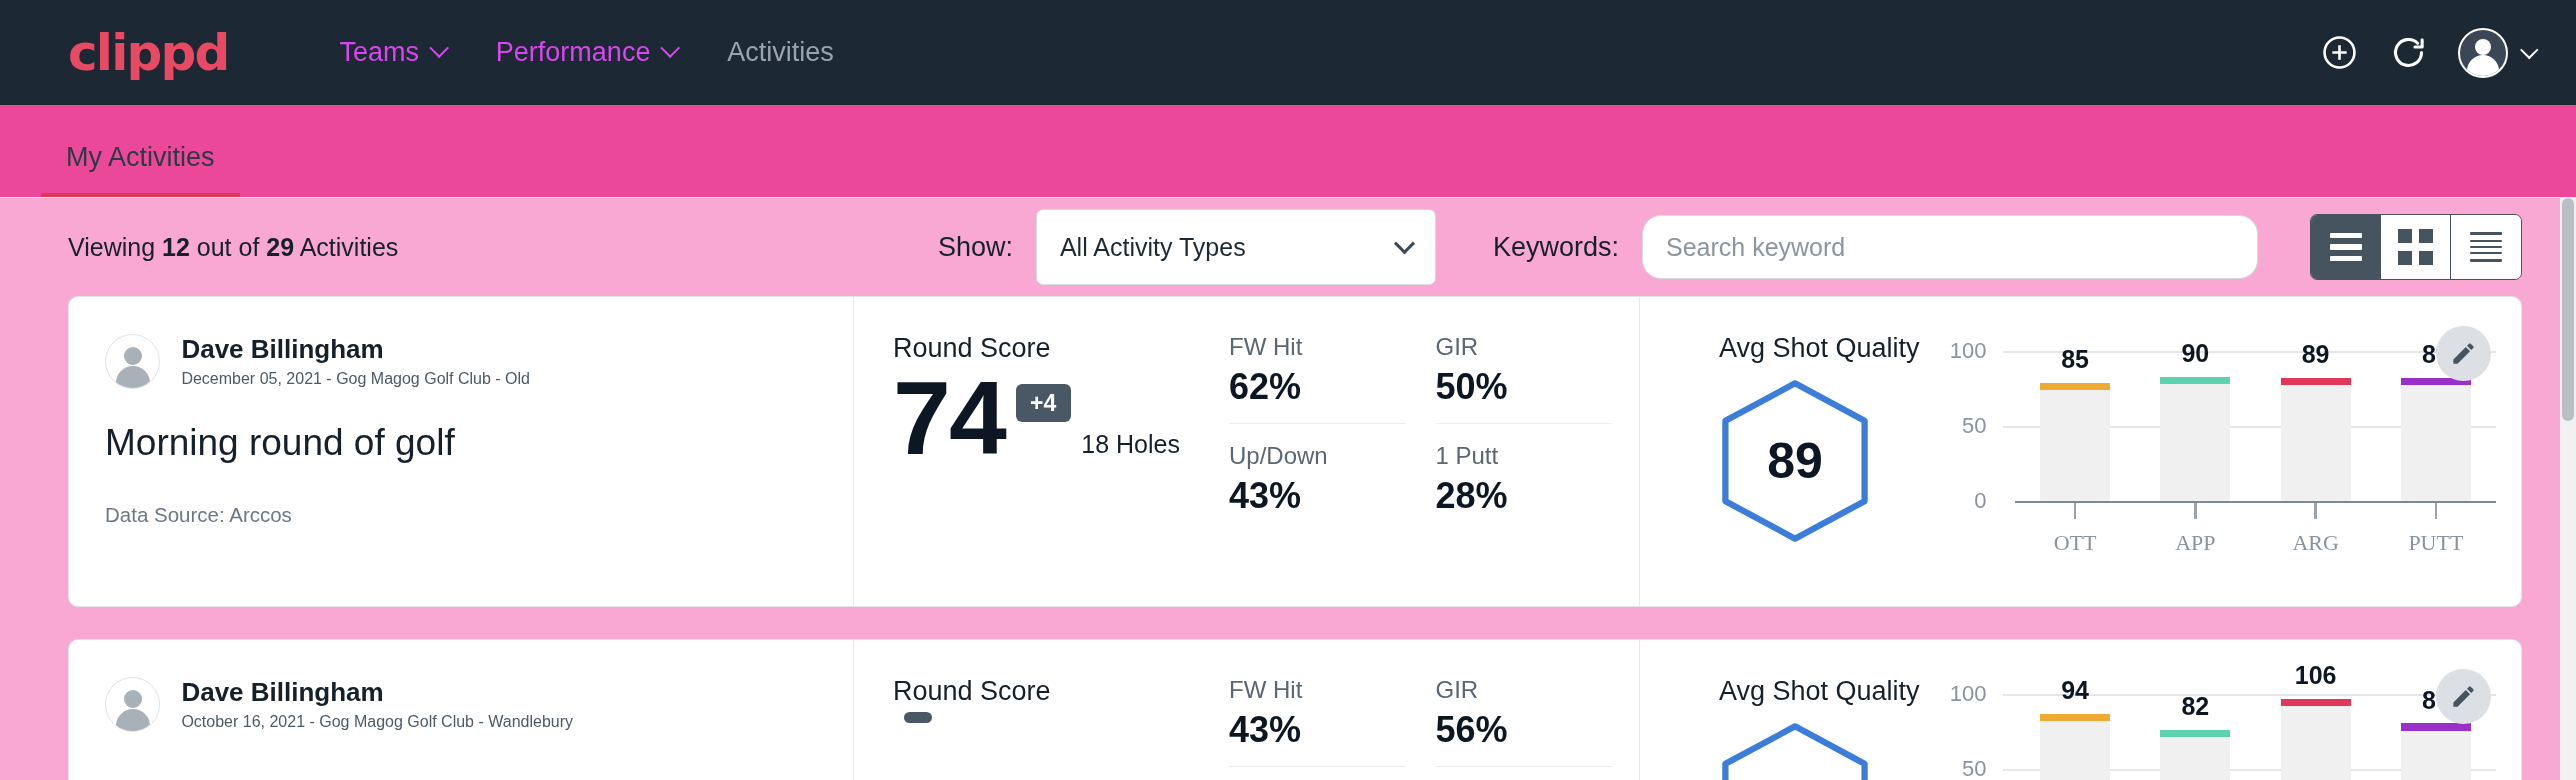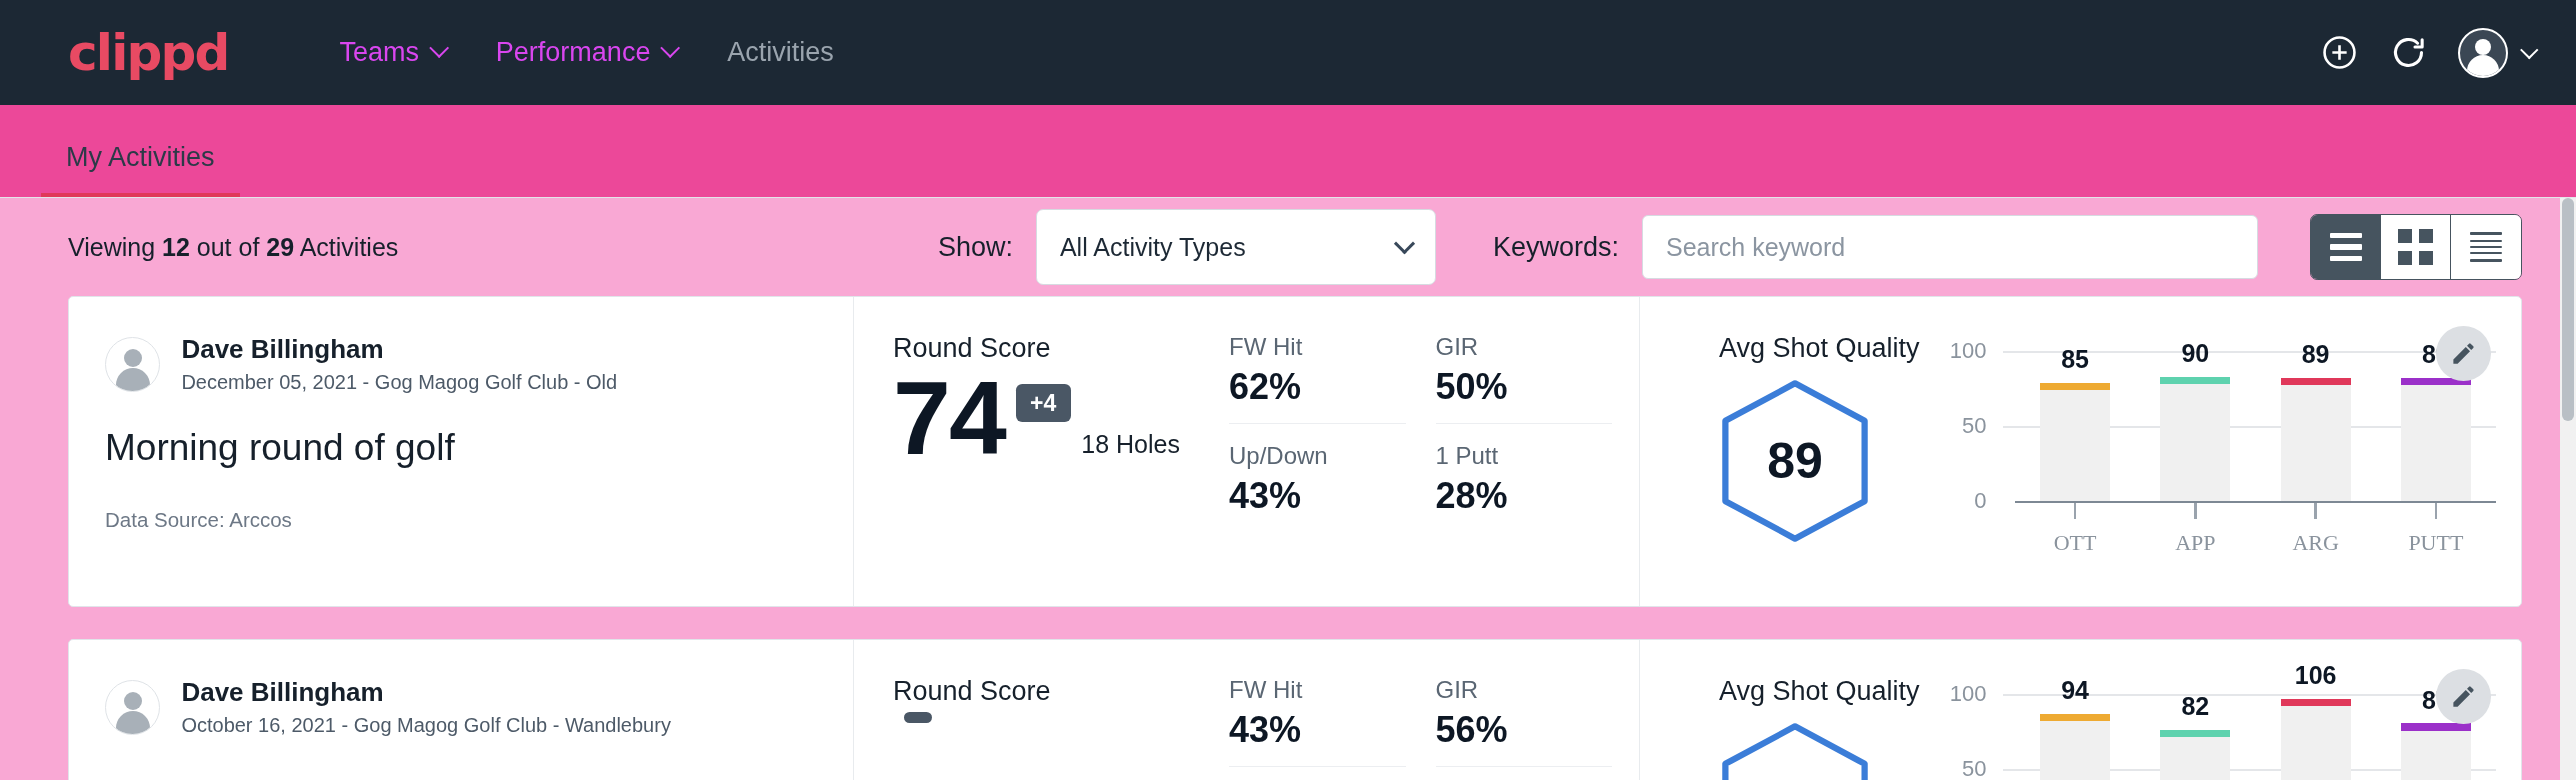--- a/index.html
+++ b/index.html
@@ -128,21 +128,21 @@
     margin-left: auto;
     width: 15px; height: 15px;
     border-right: 3.6px solid #38485a;
     border-bottom: 3.6px solid #38485a;
     transform: rotate(45deg) translate(-2.7px,-2.7px);
   }
   .search {
     width: 616px; height: 64px;
     background: #ffffff;
     border: 0.9px solid #d6dbe1;
-    border-radius: 6px;
+    border-radius: 19px;
     padding: 0 23px;
     font-size: 25px;
     color: #1d2935;
     font-family: "Liberation Sans", sans-serif;
   }
   .search::placeholder { color: #8b95a1; }
   .viewtoggle {
     margin-left: 52px;
     display: flex;
     border-radius: 7.1px;
@@ -164,21 +164,21 @@
   .grid4 { display: grid; grid-template-columns: 14.3px 14.3px; gap: 7.1px; }
   .grid4 i { display:block; width:14.3px; height:14.3px; background:#46545f; }
   .lines { display: flex; flex-direction: column; gap: 4.5px; align-items:center; }
   .lines i { display:block; background:#46545f; height:3.6px; border-radius:0.9px; }
 
   
   .cards { padding: 0 54px 0 68px; }
   .card {
     background: #ffffff;
     border: 0.9px solid #e1e5ea;
-    border-radius: 5px;
+    border-radius: 10px;
     height: 311px;
     display: flex;
     position: relative;
     margin-bottom: 32px;
   }
   .sec { padding: 36px 0; }
   .sec-person { width: 785px; padding-left: 36px; padding-right: 27px; border-right: 0.9px solid #e8ebee; }
   .person-head { display: flex; align-items: center; gap: 21.4px; }
   .p-avatar {
     width: 55px; height: 55px; border-radius: 50%;
@@ -189,21 +189,21 @@
     content:""; position:absolute; left:50%; top:22%;
     width:18px; height:18px; border-radius:50%;
     background:#a8b0b8; transform:translateX(-50%);
   }
   .p-avatar::after {
     content:""; position:absolute; left:50%; top:58%;
     width:34px; height:27px; border-radius:17px 17px 0 0;
     background:#a8b0b8; transform:translateX(-50%);
   }
   .p-name { font-size: 26px; font-weight: 700; color: #16202b; line-height: 1.25; }
-  .p-meta { font-size: 20px; color: #4d5a68; line-height: 1.3; margin-top: 3.6px; }
+  .p-meta { font-size: 16px; color: #4d5a68; line-height: 1.3; margin-top: 3.6px; }
   .p-title { font-size: 37px; color: #16202b; margin-top: 32px; }
   .p-source { font-size: 20.5px; color: #6d7886; margin-top: 39px; }
 
   .sec-score { width: 375px; padding-left: 39px; }
   .sec-label { font-size: 27px; color: #16202b; }
   .score-row { display: flex; align-items: flex-end; margin-top: 5.4px; }
   .score-num { font-size: 104px; font-weight: 700; color: #0d1724; line-height: 0.95; letter-spacing: -1.8px; }
   .score-badge {
     background: #4a5765; color: #ffffff;
     font-size: 23px; font-weight: 700;

